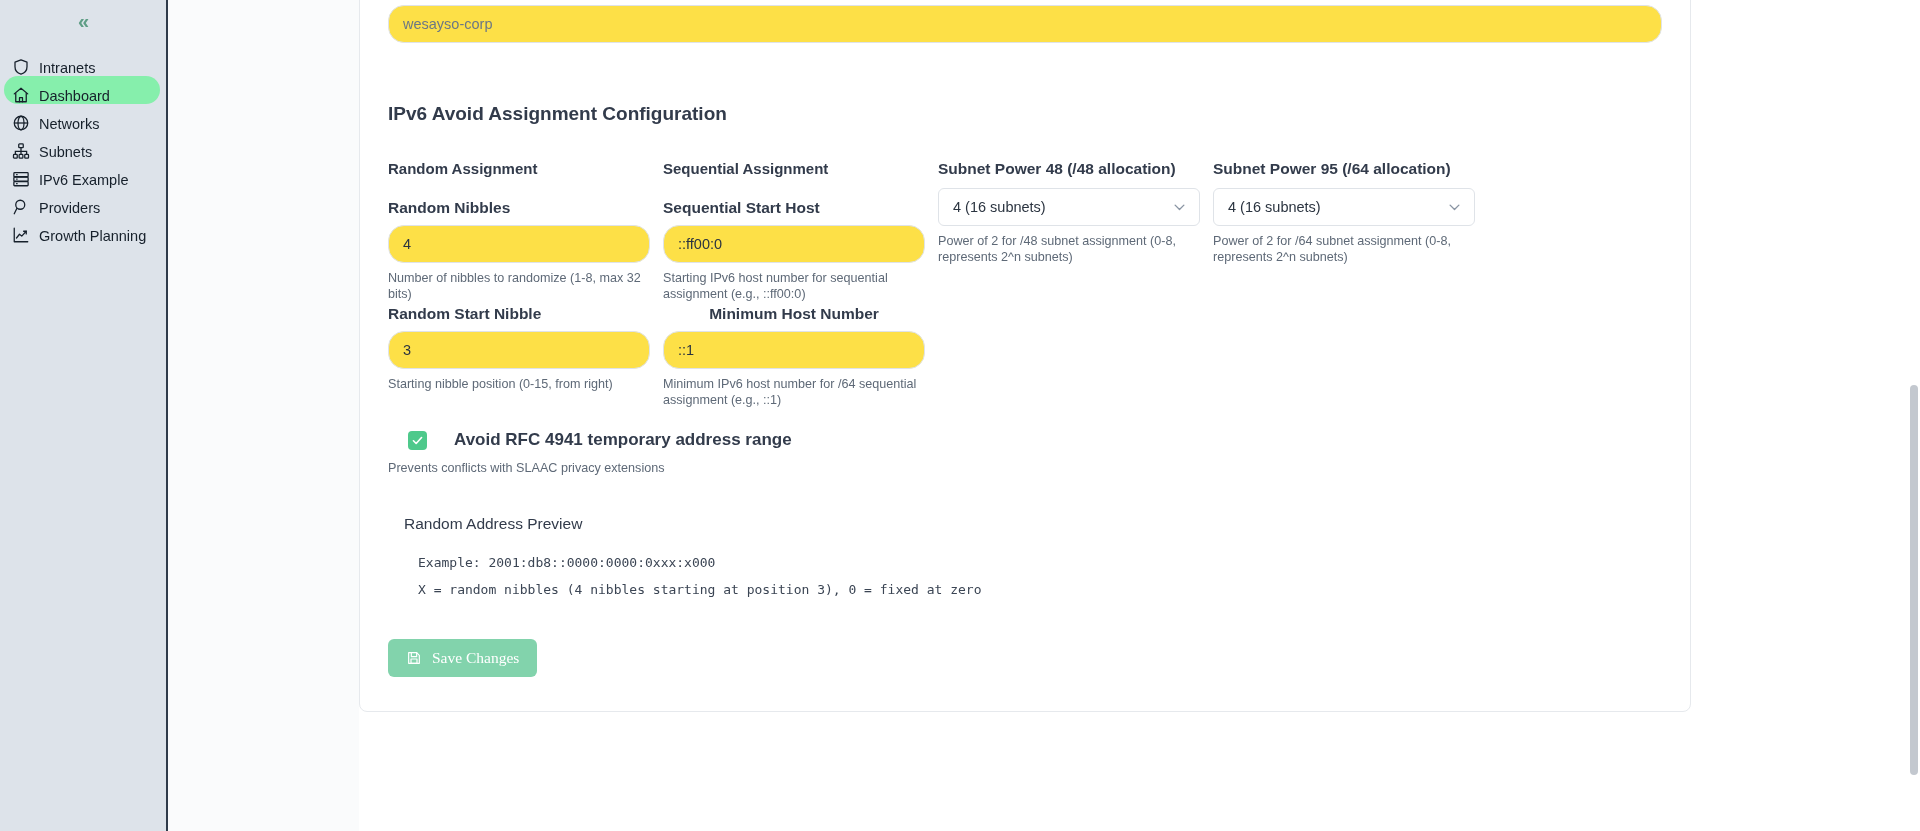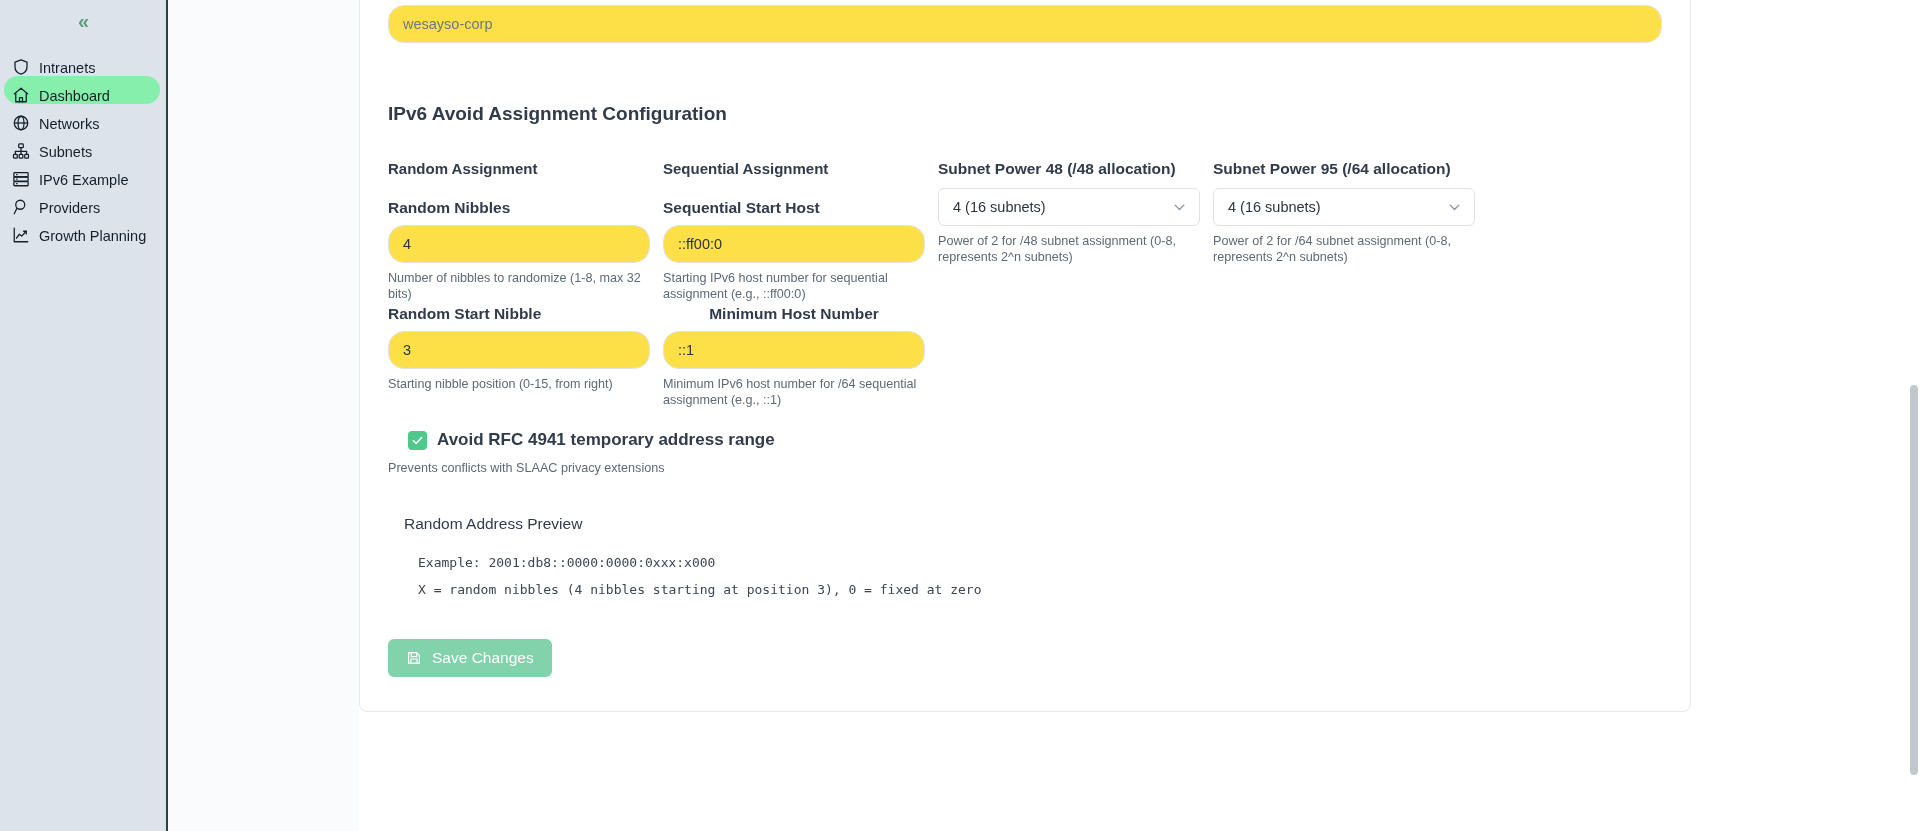--- a/index.html
+++ b/index.html
@@ -155,21 +155,21 @@
     width: 15px; height: 15px;
     pointer-events: none;
     color: #8a95a3;
   }
   .chev svg { width: 15px; height: 15px; display: block; }
 
   
   .check-row {
     display: flex;
     align-items: center;
-    gap: 10px;
+    gap: 27px;
     padding-left: 20px;
   }
   .checkbox {
     width: 19px; height: 19px;
     border-radius: 4px;
     background: #4ec98b;
     display: flex;
     align-items: center;
     justify-content: center;
     cursor: pointer;
@@ -208,21 +208,21 @@
     padding: 8px 18px;
     background: #82d3ac;
     border: none;
     border-radius: 6px;
     color: #ffffff;
     font-size: 15.5px;
     display: inline-flex;
     align-items: center;
     gap: 10px;
     cursor: pointer;
-    font-family: Liberation Sans, sans-serif;
+    font-family: Liberation Serif, serif;
   }
   .save-btn svg { width: 16px; height: 16px; display: block; }
 
   
   #scrollbar-track {
     position: absolute;
     right: 0; top: 0;
     width: 12px; height: 831px;
     background: #ffffff;
   }

